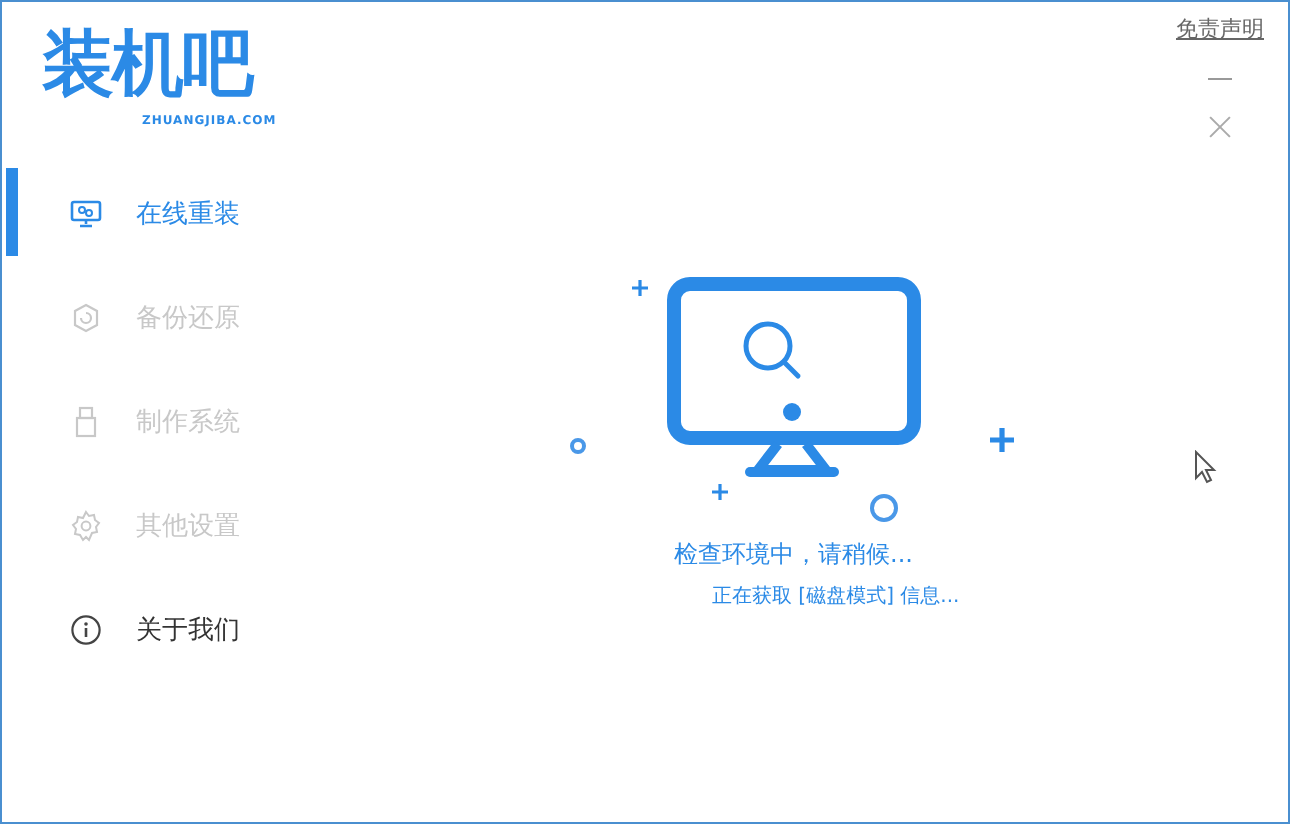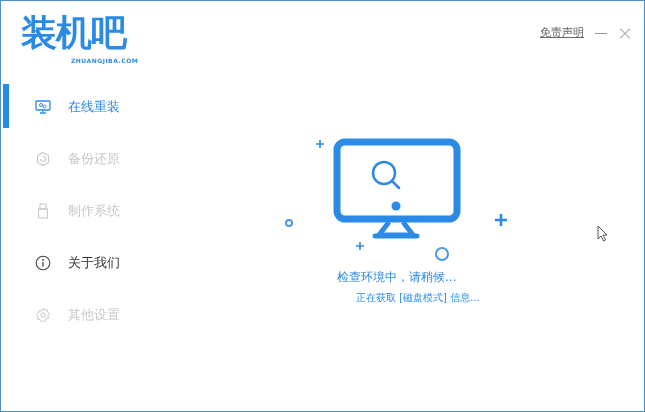--- a/index.html
+++ b/index.html
@@ -1,21 +1,21 @@
 <!DOCTYPE html>
 <html><head>
 <meta charset="utf-8">
 <style>
   html, body { margin: 0; padding: 0; }
   body { width: 645px; height: 412px; background: #ffffff; overflow: hidden; font-family: "DejaVu Sans", "Liberation Sans", sans-serif; }
   .window { position: absolute; left: 0; top: 0; width: 643px; height: 410px; border: 1px solid #4a8fd0; background: #fff; text-align: right; }
   .logo { position: absolute; left: 18px; top: 10px; width: 130px; height: 55px; }
   .logo-text { position: absolute; left: 2px; top: 0; font-size: 36px; font-weight: bold; color: #2b8ae6; letter-spacing: -1px; line-height: 44px; font-family: "DejaVu Sans", sans-serif; }
   .logo-sub { position: absolute; left: 52px; top: 46px; font-size: 6px; color: #2b8ae6; letter-spacing: 0.5px; font-weight: bold; }
-  .top-actions { position: absolute; right: 12px; top: 24px; display: flex; align-items: center; gap: 10px; }
+  .top-actions { position: absolute; right: 12px; top: 6px; display: flex; align-items: center; gap: 10px; flex-direction: column; }
   .disclaimer { font-size: 11px; color: #666; text-decoration: underline; cursor: pointer; }
   .win-btn { width: 14px; height: 14px; position: relative; cursor: pointer; }
   .minimize::after { content: ""; position: absolute; left: 1px; top: 7px; width: 12px; height: 1px; background: #999; }
   .close::before, .close::after { content: ""; position: absolute; left: 0; top: 7px; width: 14px; height: 1px; background: #aaa; }
   .close::before { transform: rotate(45deg); }
   .close::after { transform: rotate(-45deg); }
   .sidebar { position: absolute; left: 0; top: 80px; width: 160px; }
   .nav-item { position: relative; height: 52px; display: flex; align-items: center; cursor: pointer; }
   .nav-item .active-bar { position: absolute; left: 2px; top: 3px; width: 6px; height: 44px; background: #2b8ae6; }
   .nav-icon { position: absolute; left: 34px; width: 16px; height: 16px; display: flex; align-items: center; justify-content: center; }
@@ -66,38 +66,38 @@
     </div>
     <div class="nav-item">
       <span class="nav-icon">
         <svg width="16" height="16" viewBox="0 0 16 16">
             <rect x="5" y="1" width="6" height="5" fill="none" stroke="#c8c8c8" stroke-width="1.1"></rect>
             <rect x="3.5" y="6" width="9" height="9" fill="none" stroke="#c8c8c8" stroke-width="1.1"></rect>
           </svg>
       </span>
       <span class="nav-label">制作系统</span>
     </div>
+    <div class="nav-item">
+      <span class="nav-icon">
+        <svg width="16" height="16" viewBox="0 0 16 16">
+            <path d="M8 1l1.5 2 2.5-.5.5 2.5 2 1.5-1.5 2 .5 2.5-2.5.5L9.5 15 8 13.5 6.5 15 5 12.5l-2.5-.5.5-2.5L1.5 7.5l2-1.5.5-2.5 2.5.5z" fill="none" stroke="#c8c8c8" stroke-width="1"></path>
+            <circle cx="8" cy="8" r="2.2" fill="none" stroke="#c8c8c8" stroke-width="1"></circle>
+          </svg>
+      </span>
+      <span class="nav-label">其他设置</span>
+    </div>
     <div class="nav-item dark">
       <span class="nav-icon">
         <svg width="16" height="16" viewBox="0 0 16 16">
             <circle cx="8" cy="8" r="6.8" fill="none" stroke="#444" stroke-width="1.1"></circle>
             <circle cx="8" cy="5" r="0.9" fill="#444"></circle>
             <path d="M8 7v4.5" stroke="#444" stroke-width="1.3"></path>
           </svg>
       </span>
       <span class="nav-label">关于我们</span>
-    </div>
-    <div class="nav-item">
-      <span class="nav-icon">
-        <svg width="16" height="16" viewBox="0 0 16 16">
-            <path d="M8 1l1.5 2 2.5-.5.5 2.5 2 1.5-1.5 2 .5 2.5-2.5.5L9.5 15 8 13.5 6.5 15 5 12.5l-2.5-.5.5-2.5L1.5 7.5l2-1.5.5-2.5 2.5.5z" fill="none" stroke="#c8c8c8" stroke-width="1"></path>
-            <circle cx="8" cy="8" r="2.2" fill="none" stroke="#c8c8c8" stroke-width="1"></circle>
-          </svg>
-      </span>
-      <span class="nav-label">其他设置</span>
     </div>
   </div>
 
   <svg style="position:absolute;left:0;top:0" width="645" height="412">
 
     <path d="M315 143h8M319 139v8" stroke="#2b8ae6" stroke-width="1.6"></path>
     <path d="M355 245h8M359 241v8" stroke="#2b8ae6" stroke-width="1.6"></path>
     <path d="M494 219h12M500 213v12" stroke="#2b8ae6" stroke-width="2.6"></path>
 
     <circle cx="288" cy="222" r="3" fill="none" stroke="#4a98e8" stroke-width="2"></circle>

